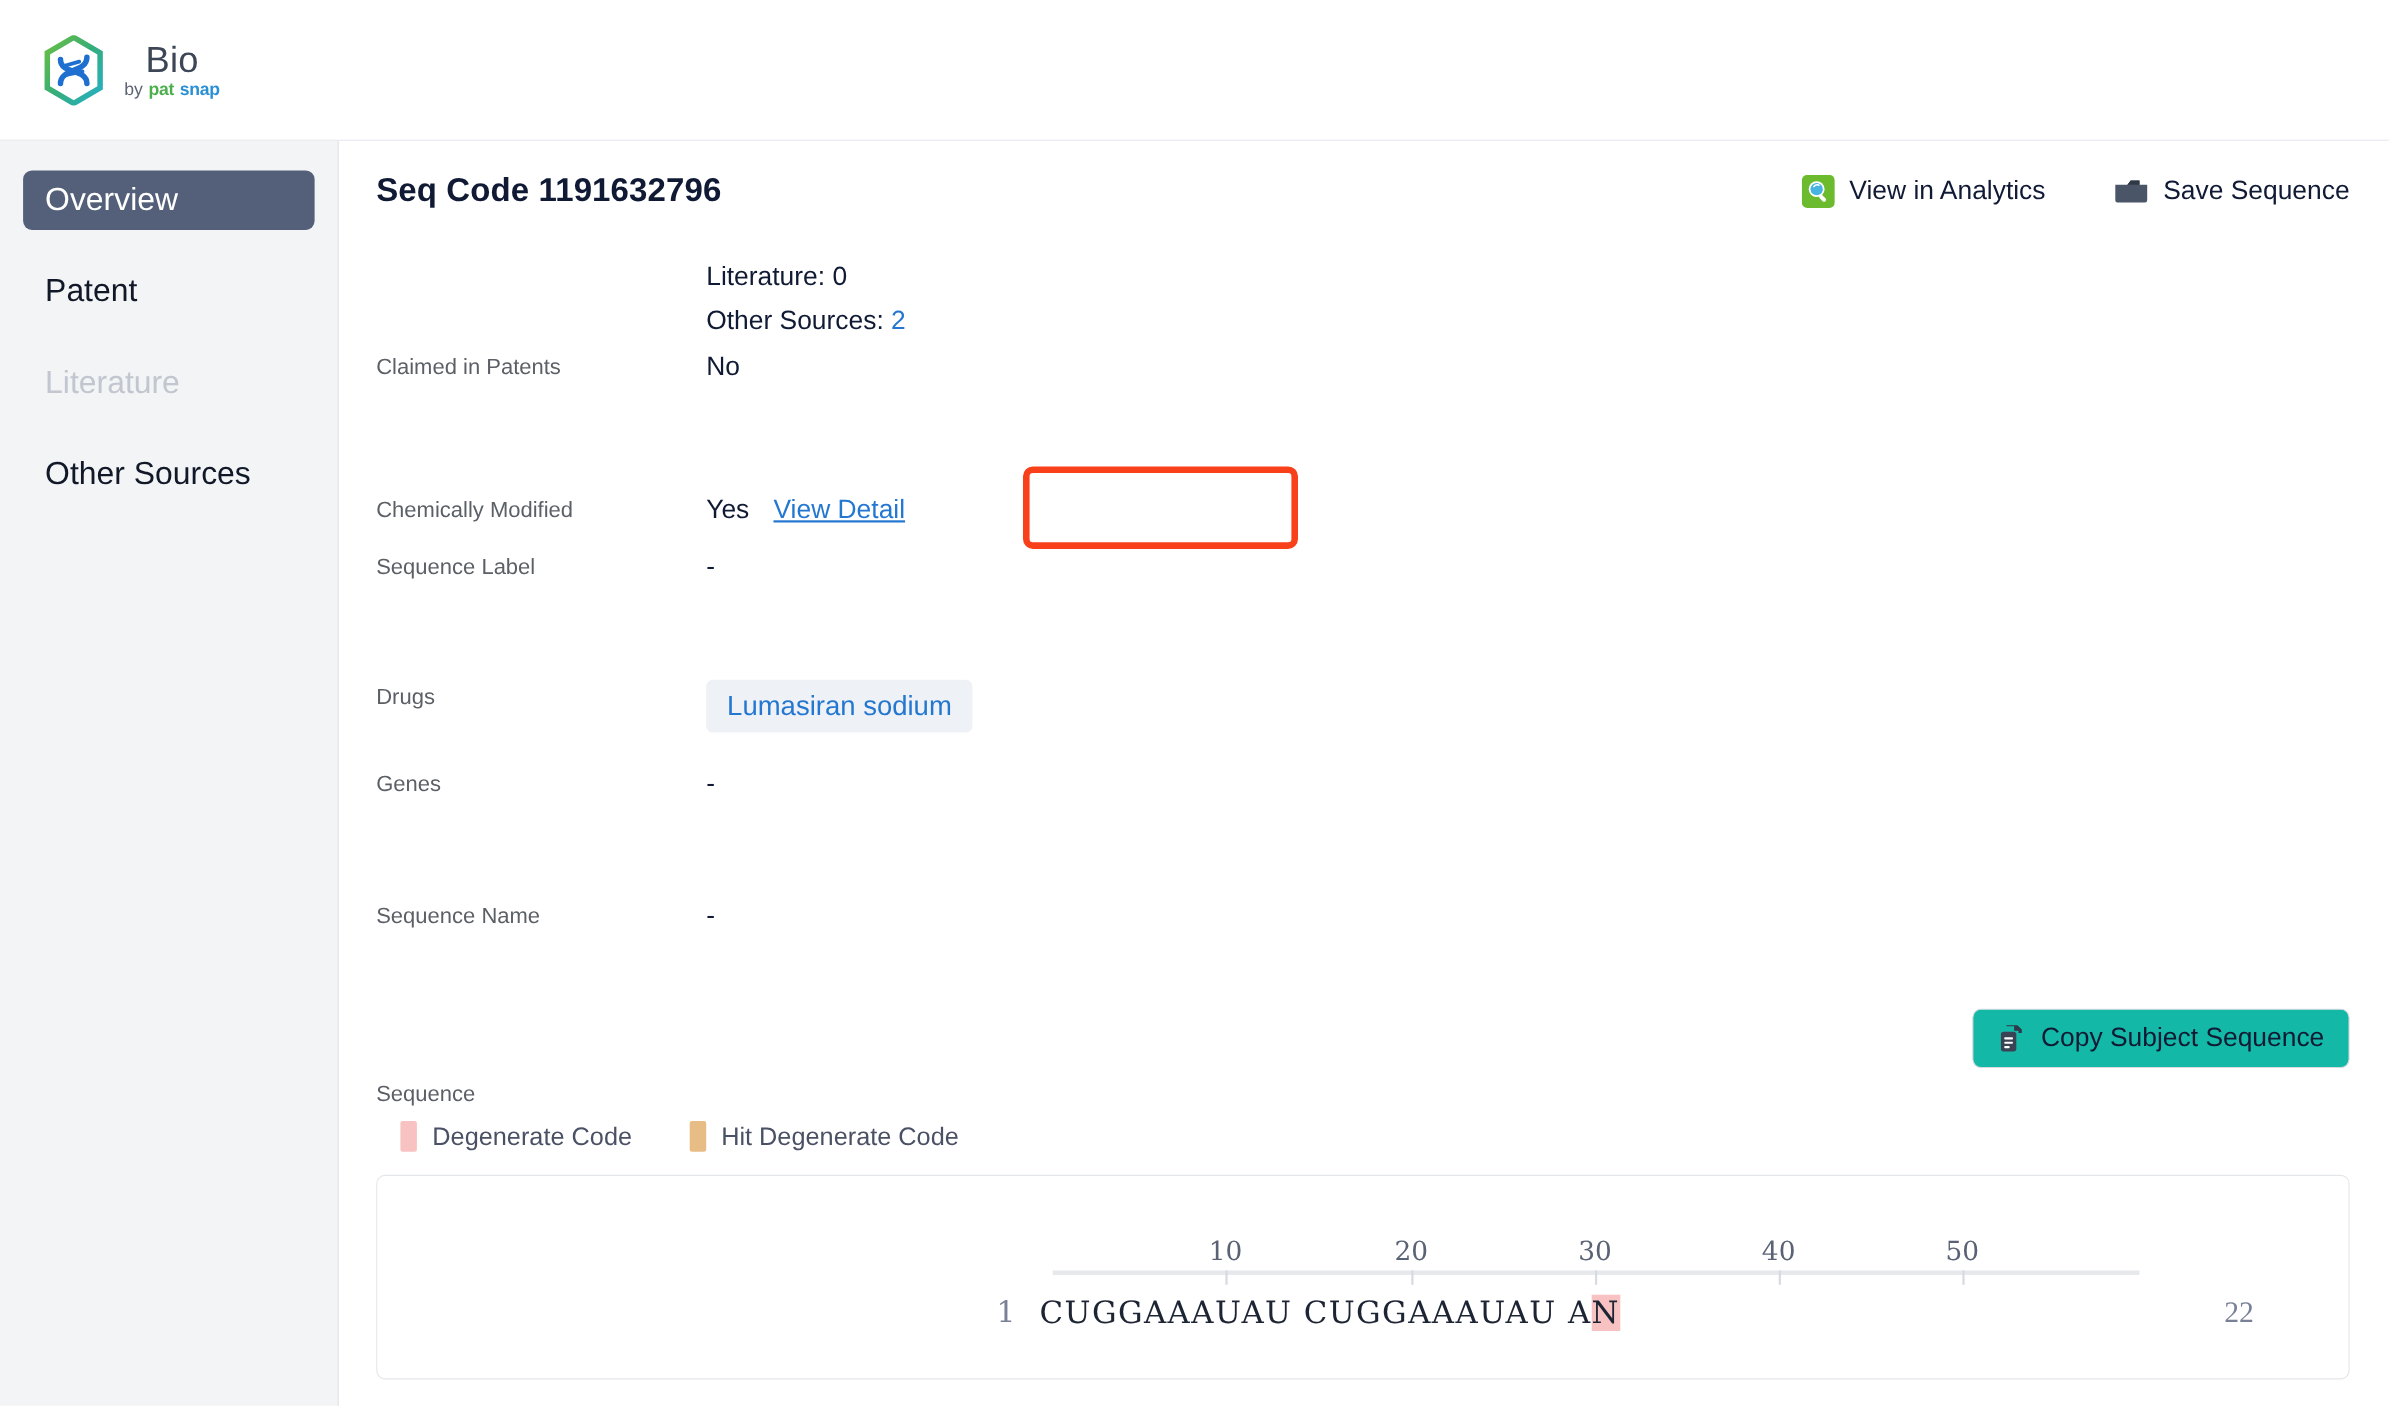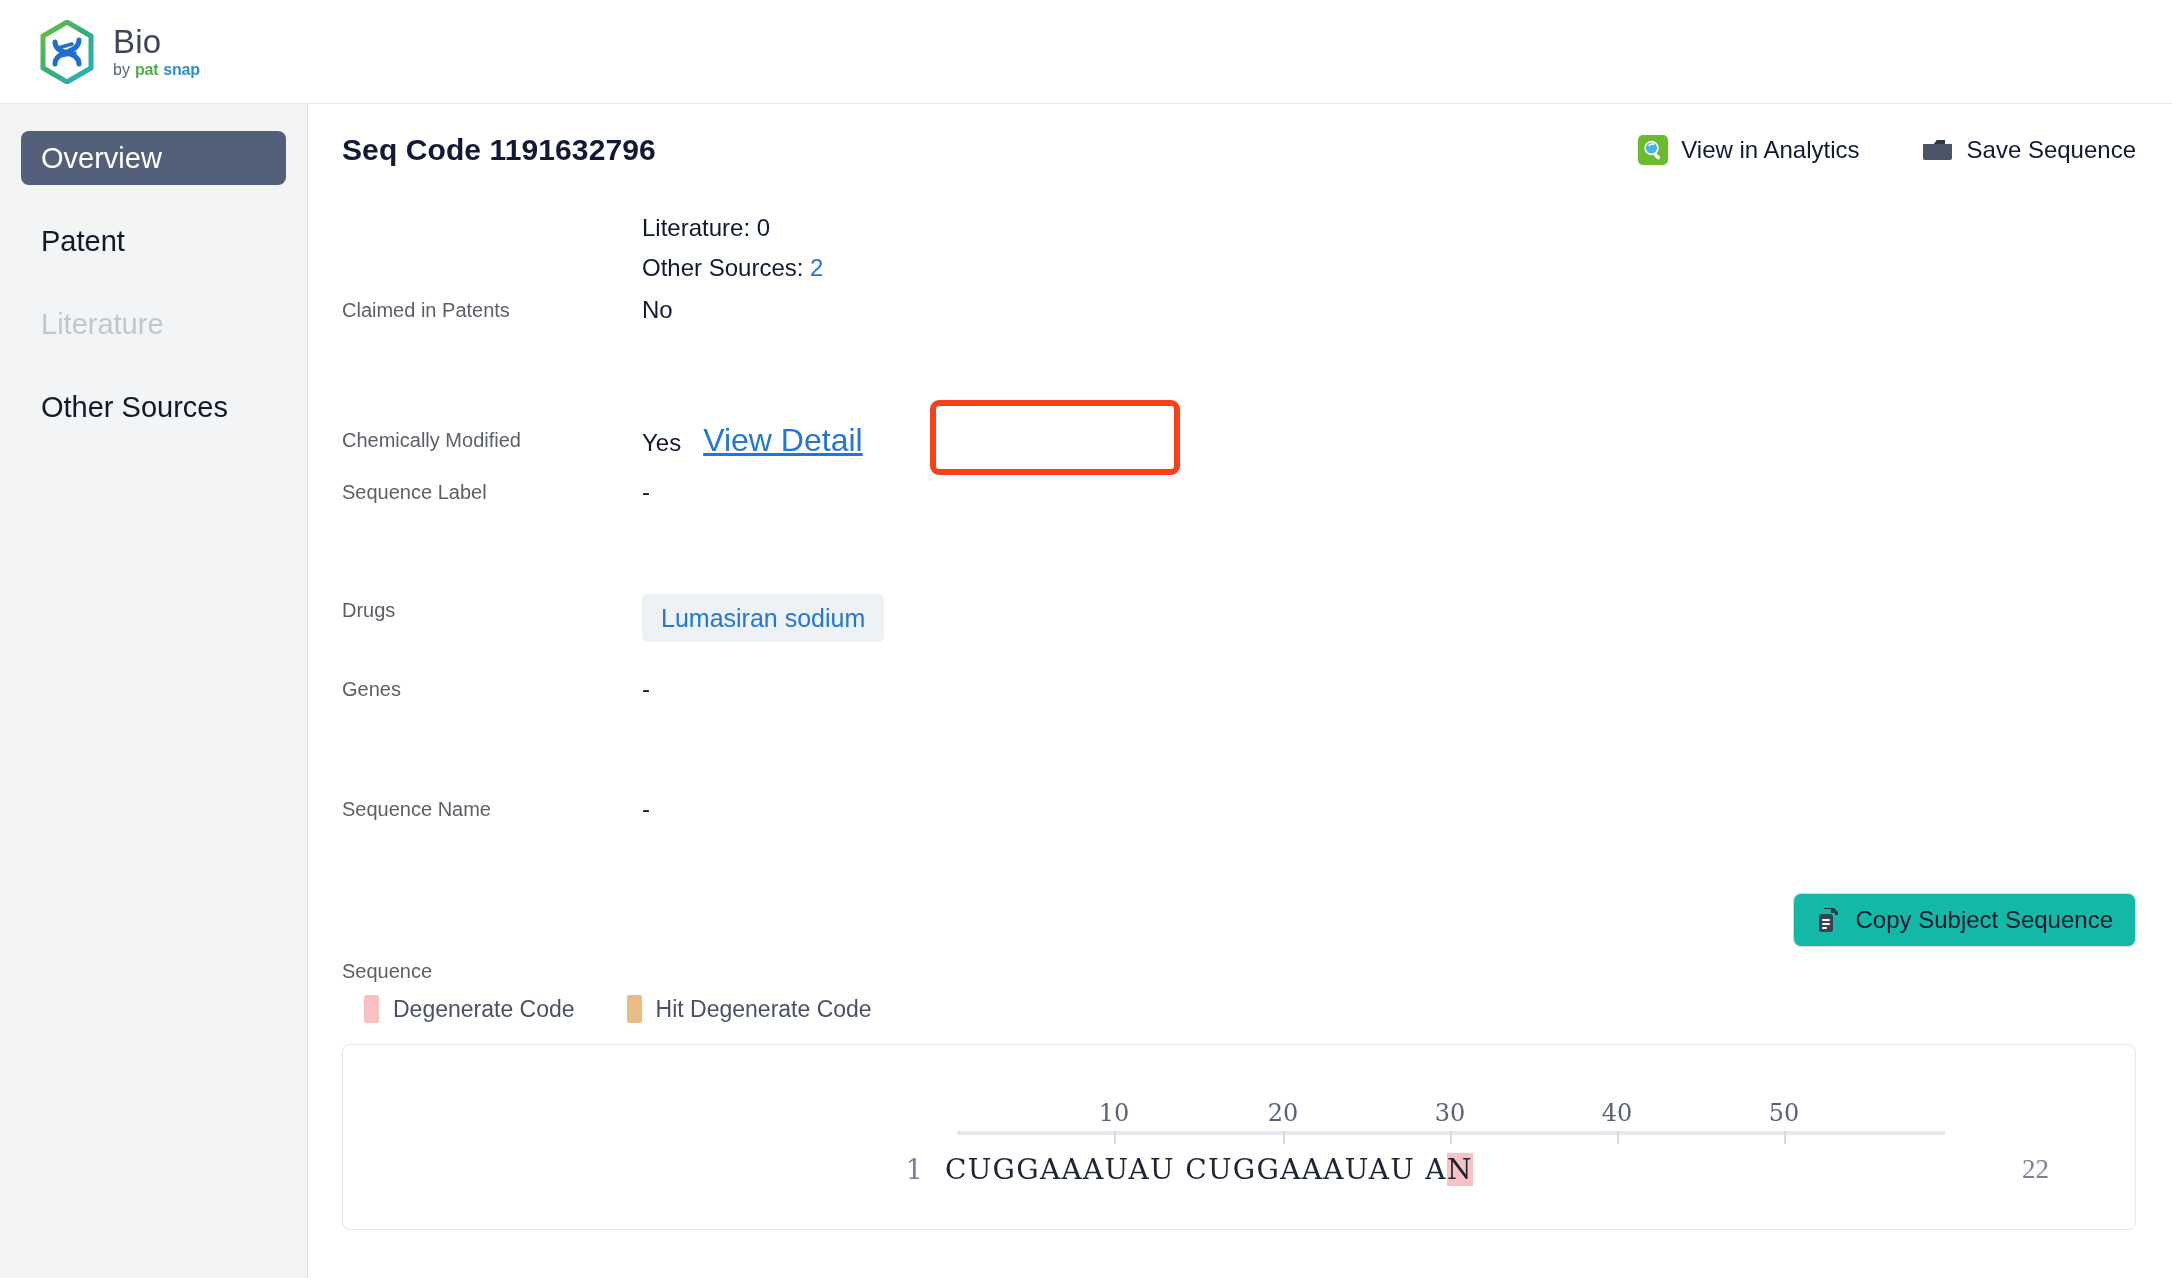--- a/index.html
+++ b/index.html
@@ -5,28 +5,29 @@
   * { box-sizing: border-box; margin: 0; padding: 0; }
   html, body {
     width: 2172px; height: 1278px;
     background: #ffffff;
     font-family: "Liberation Sans", sans-serif;
     overflow: hidden;
   }
 
   
   .topbar {
-    height: 104px;
+    height: 128px;
     background: #ffffff;
     display: flex;
     align-items: center;
     padding-left: 38px;
     border-bottom: 1px solid #e7e9ee;
     position: relative;
     z-index: 5;
+    text-align: center;
   }
   .brand { display: flex; align-items: center; gap: 17px; }
   .brand-logo { width: 58px; height: 64px; display: block; }
   .brand-text { display: flex; flex-direction: column; justify-content: center; }
   .brand-title {
     font-size: 33px; color: #3d4657; letter-spacing: .2px;
     line-height: 36px; font-weight: 400;
   }
   .brand-sub { font-size: 16px; line-height: 20px; display: flex; gap: 5px; align-items: baseline; }
   .brand-by { color: #5c6475; }
@@ -120,21 +121,21 @@
   .highlight-box {
     position: absolute;
     left: 288px; top: -24px;
     width: 250px; height: 75px;
     border: 6px solid #f8401b;
     border-radius: 9px;
     pointer-events: none;
   }
   .chem-val { display: flex; align-items: baseline; gap: 22px; position: relative; }
   .chem-val .view-detail {
-    color: #2477d1; text-decoration: underline; cursor: pointer; font-size: 32px;
+    color: #2477d1; text-decoration: underline; cursor: pointer; font-size: 24px;
   }
 
   .chip {
     display: inline-block;
     background: #eef1f5;
     color: #2477d1;
     font-size: 25px;
     border-radius: 6px;
     padding: 9px 19px;
     cursor: pointer;

